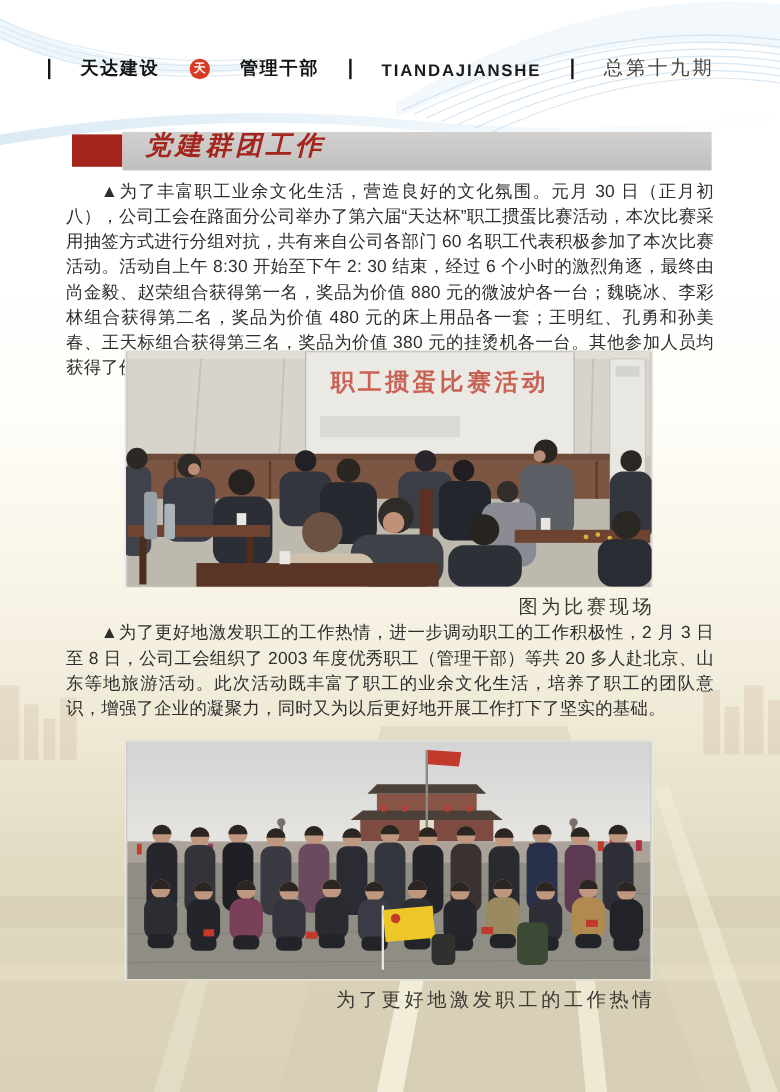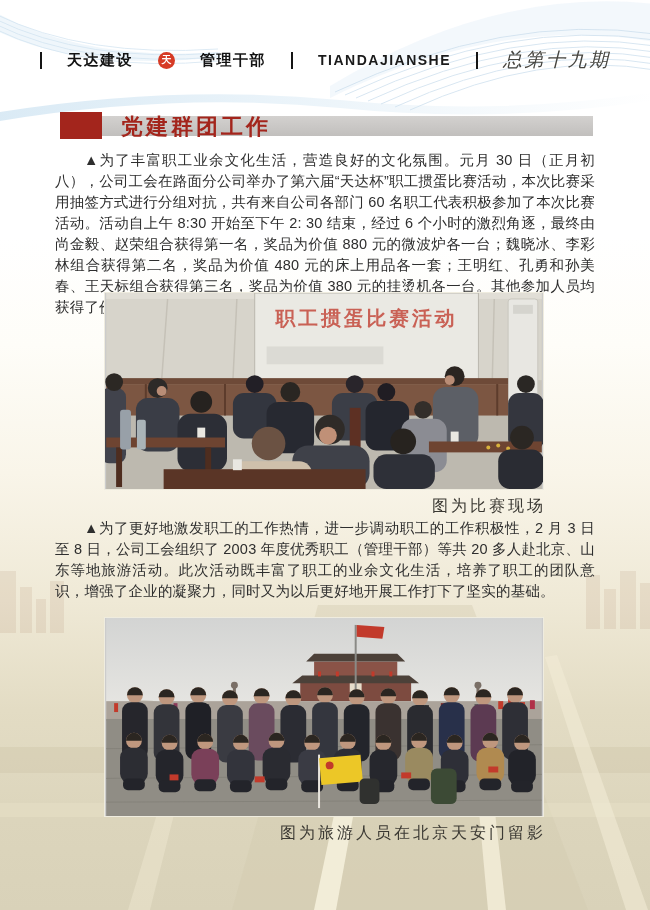--- a/index.html
+++ b/index.html
@@ -13,26 +13,26 @@
   .deco.bottom{bottom:0;}
   .content{position:absolute;inset:0;z-index:1;}
 
   
   .masthead{position:absolute;top:47px;left:40px;display:flex;align-items:center;gap:25px;}
   .vbar{width:2px;height:17px;background:#151515;}
   .brand-cn{font-weight:bold;font-size:15px;color:#131313;letter-spacing:1.5px;}
   .logo{width:17px;height:17px;border-radius:50%;background:#d43а26;background:#d63b26;color:#fff;
         display:flex;align-items:center;justify-content:center;font-size:10px;font-weight:bold;line-height:1;}
   .brand-en{font-weight:bold;font-size:14px;color:#1a1a1a;letter-spacing:1.5px;text-align:center;}
-  .issue{font-family:"Liberation Serif","DejaVu Serif",serif;font-size:19px;color:#45443f;letter-spacing:2.5px;font-style:italic;}
+  .issue{font-family:"Liberation Serif","DejaVu Serif",serif;font-size:16px;color:#45443f;letter-spacing:2.5px;}
 
   
   .section-header{position:absolute;top:112px;left:60px;width:533px;height:27px;display:flex;align-items:center;}
   .red-block{width:42px;height:27px;background:#a3251c;}
-  .title-bar{flex:1;height:20px;background:linear-gradient(180deg,#d3d1cf,#c1bfbd);position:relative;}
+  .title-bar{flex:1;height:32px;background:linear-gradient(180deg,#d3d1cf,#c1bfbd);position:relative;font-style:italic;}
   .section-title{position:absolute;left:19px;top:-4px;font-size:22px;font-weight:bold;color:#a3251c;letter-spacing:3px;white-space:nowrap;}
 
   
   .article{position:absolute;left:55px;width:540px;font-size:14.5px;line-height:21px;color:#2e2e2e;
            text-align:justify;text-indent:2em;letter-spacing:.2px;}
   .article-1{top:150px;}
   .article-2{top:518px;}
 
   
   .figure{position:absolute;left:104px;width:442px;text-align:right;}
@@ -319,17 +319,17 @@
         </g>
         <g>
           <rect x="328" y="152" width="26" height="36" rx="6" fill="#3c4a35"></rect>
           <rect x="256" y="162" width="20" height="26" rx="5" fill="#30312f"></rect>
           <rect x="150" y="160" width="10" height="6" fill="#c23a2b"></rect>
           <rect x="298" y="156" width="10" height="6" fill="#c23a2b"></rect>
           <rect x="386" y="150" width="10" height="6" fill="#c23a2b"></rect>
           <rect x="64" y="158" width="9" height="6" fill="#c23a2b"></rect>
         </g>
       </svg>
-      <div class="caption">图为旅游人员在北京天安门留影</div>
+      <div class="caption">为了更好地激发职工的工作热情</div>
     </div>
 
   </div>
 </div>
 
 </body></html>

